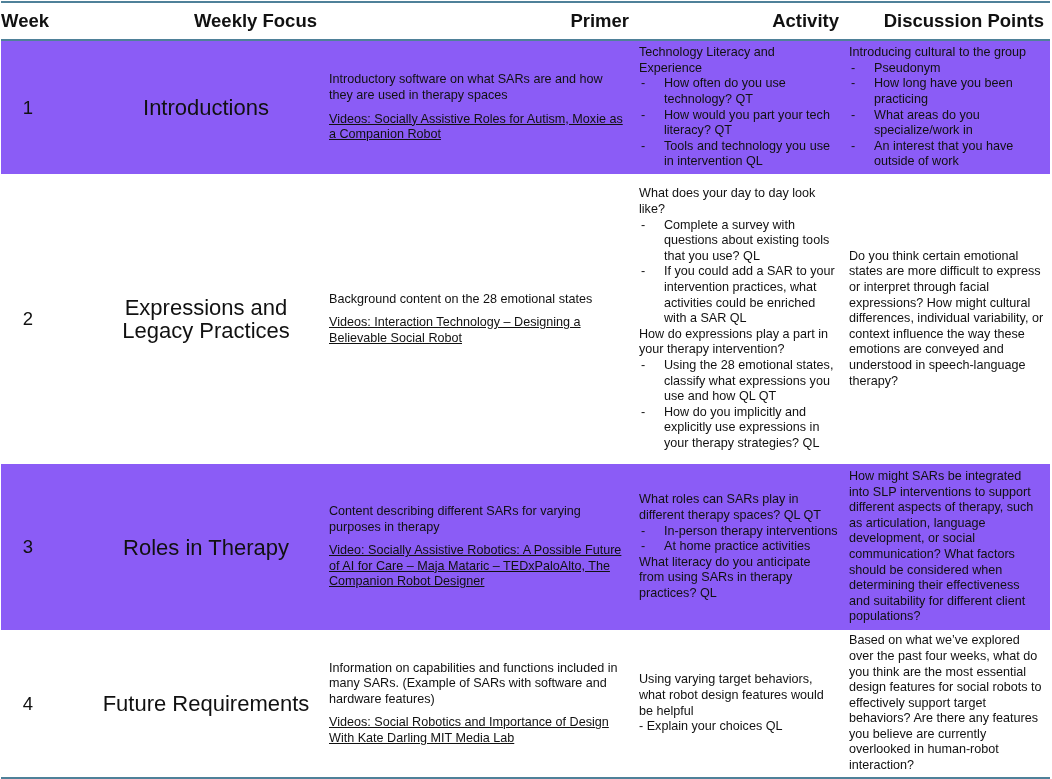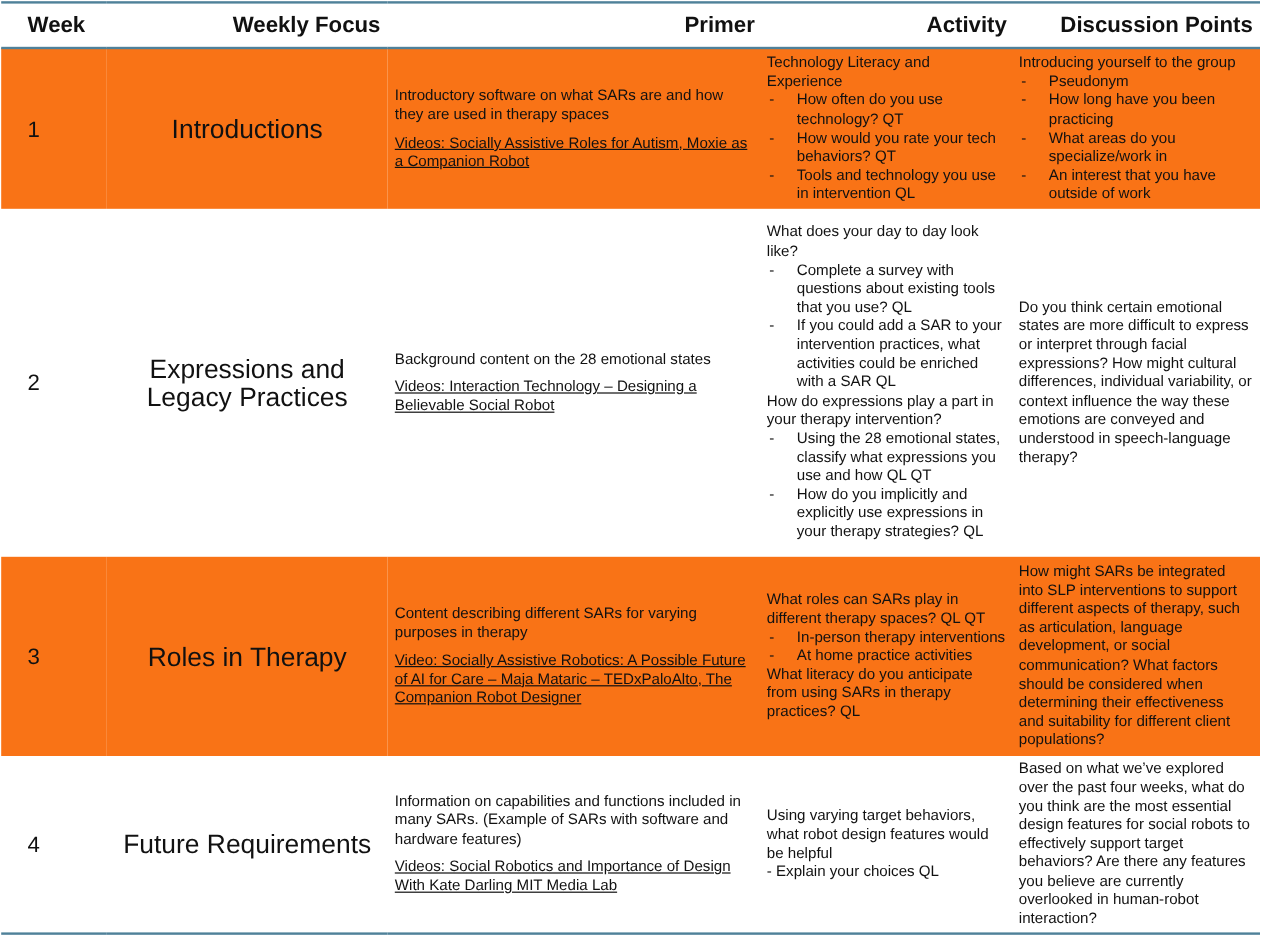--- a/index.html
+++ b/index.html
@@ -10,22 +10,22 @@
     }
     table.schedule {
       position: absolute; left: 1px; top: 1px;
       width: 1049px; border-collapse: collapse; table-layout: fixed;
     }
     table.schedule thead th {
       height: 38px; font-weight: bold; font-size: 18.5px; text-align: right;
       border-top: 2px solid #4f8199; border-bottom: 2px solid #4f8199;
       vertical-align: middle; padding: 0 6px;
     }
-    table.schedule thead th.col-week { text-align: left; padding-left: 22px; }
-    table.schedule tbody tr.shaded td { background: #f97316; }
+    table.schedule thead th.col-week { text-align: left; padding-left: 0; }
+    table.schedule tbody tr.shaded td { background: #8b5cf6; }
     table.schedule tbody tr:last-child td { border-bottom: 2px solid #4f8199; }
     td { vertical-align: middle; font-size: 12.6px; line-height: 15.6px; padding: 2px 6px; }
     td.week { font-size: 18.5px; text-align: center; padding-right: 40px; }
     td.focus { font-size: 22px; text-align: center; line-height: 23px; }
     td.primer p { margin: 0; }
     td.primer p + p { margin-top: 8px; text-decoration: underline; }
     .intro { margin: 0; }
     ul.dash { list-style: none; margin: 0; padding: 0; }
     ul.dash li { position: relative; padding-left: 25px; }
     ul.dash li::before { content: "-"; position: absolute; left: 2px; top: 0; }
@@ -57,26 +57,26 @@
       <td class="week">1</td>
       <td class="focus">Introductions</td>
       <td class="primer">
         <p>Introductory software on what SARs are and how they are used in therapy spaces</p>
         <p>Videos: Socially Assistive Roles for Autism, Moxie as a Companion Robot</p>
       </td>
       <td class="activity">
         <p class="intro">Technology Literacy and Experience</p>
         <ul class="dash">
           <li>How often do you use technology? QT</li>
-          <li>How would you rate your tech behaviors? QT</li>
+          <li>How would you part your tech literacy? QT</li>
           <li>Tools and technology you use in intervention QL</li>
         </ul>
       </td>
       <td class="discussion">
-        <p class="intro">Introducing yourself to the group</p>
+        <p class="intro">Introducing cultural to the group</p>
         <ul class="dash">
           <li>Pseudonym</li>
           <li>How long have you been practicing</li>
           <li>What areas do you specialize/work in</li>
           <li>An interest that you have outside of work</li>
         </ul>
       </td>
     </tr>
 
     <tr style="height:290px">

